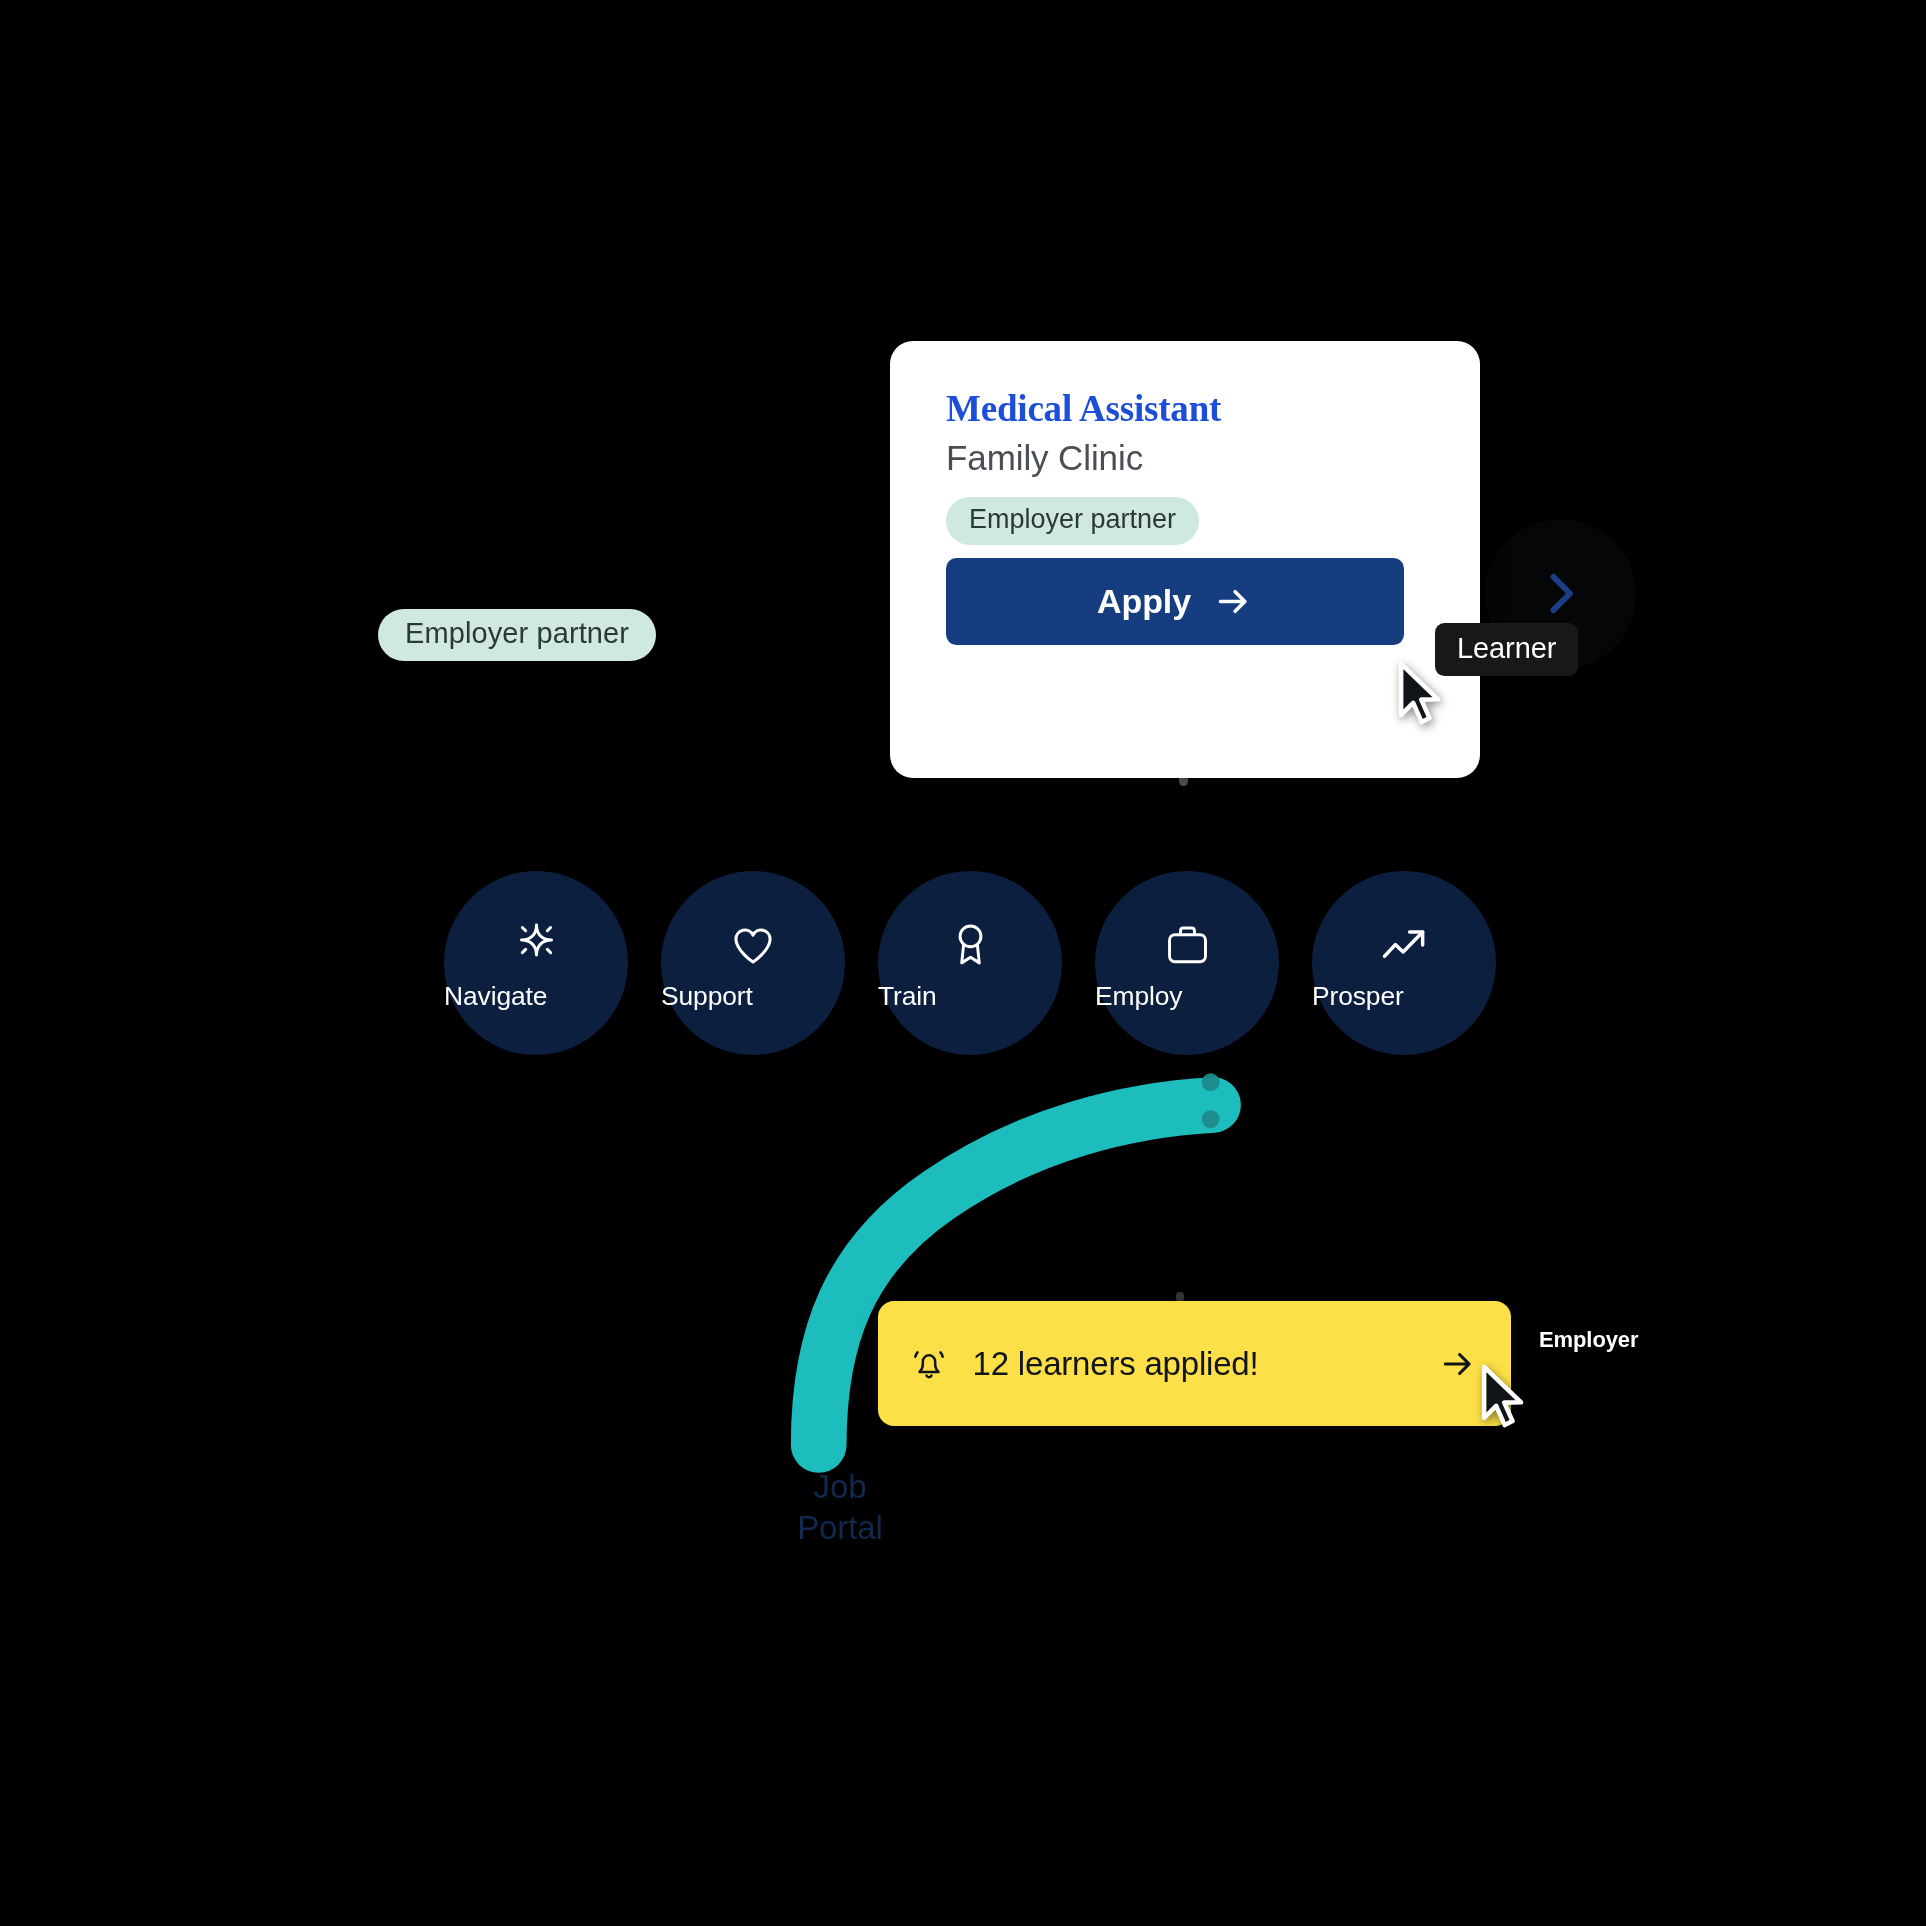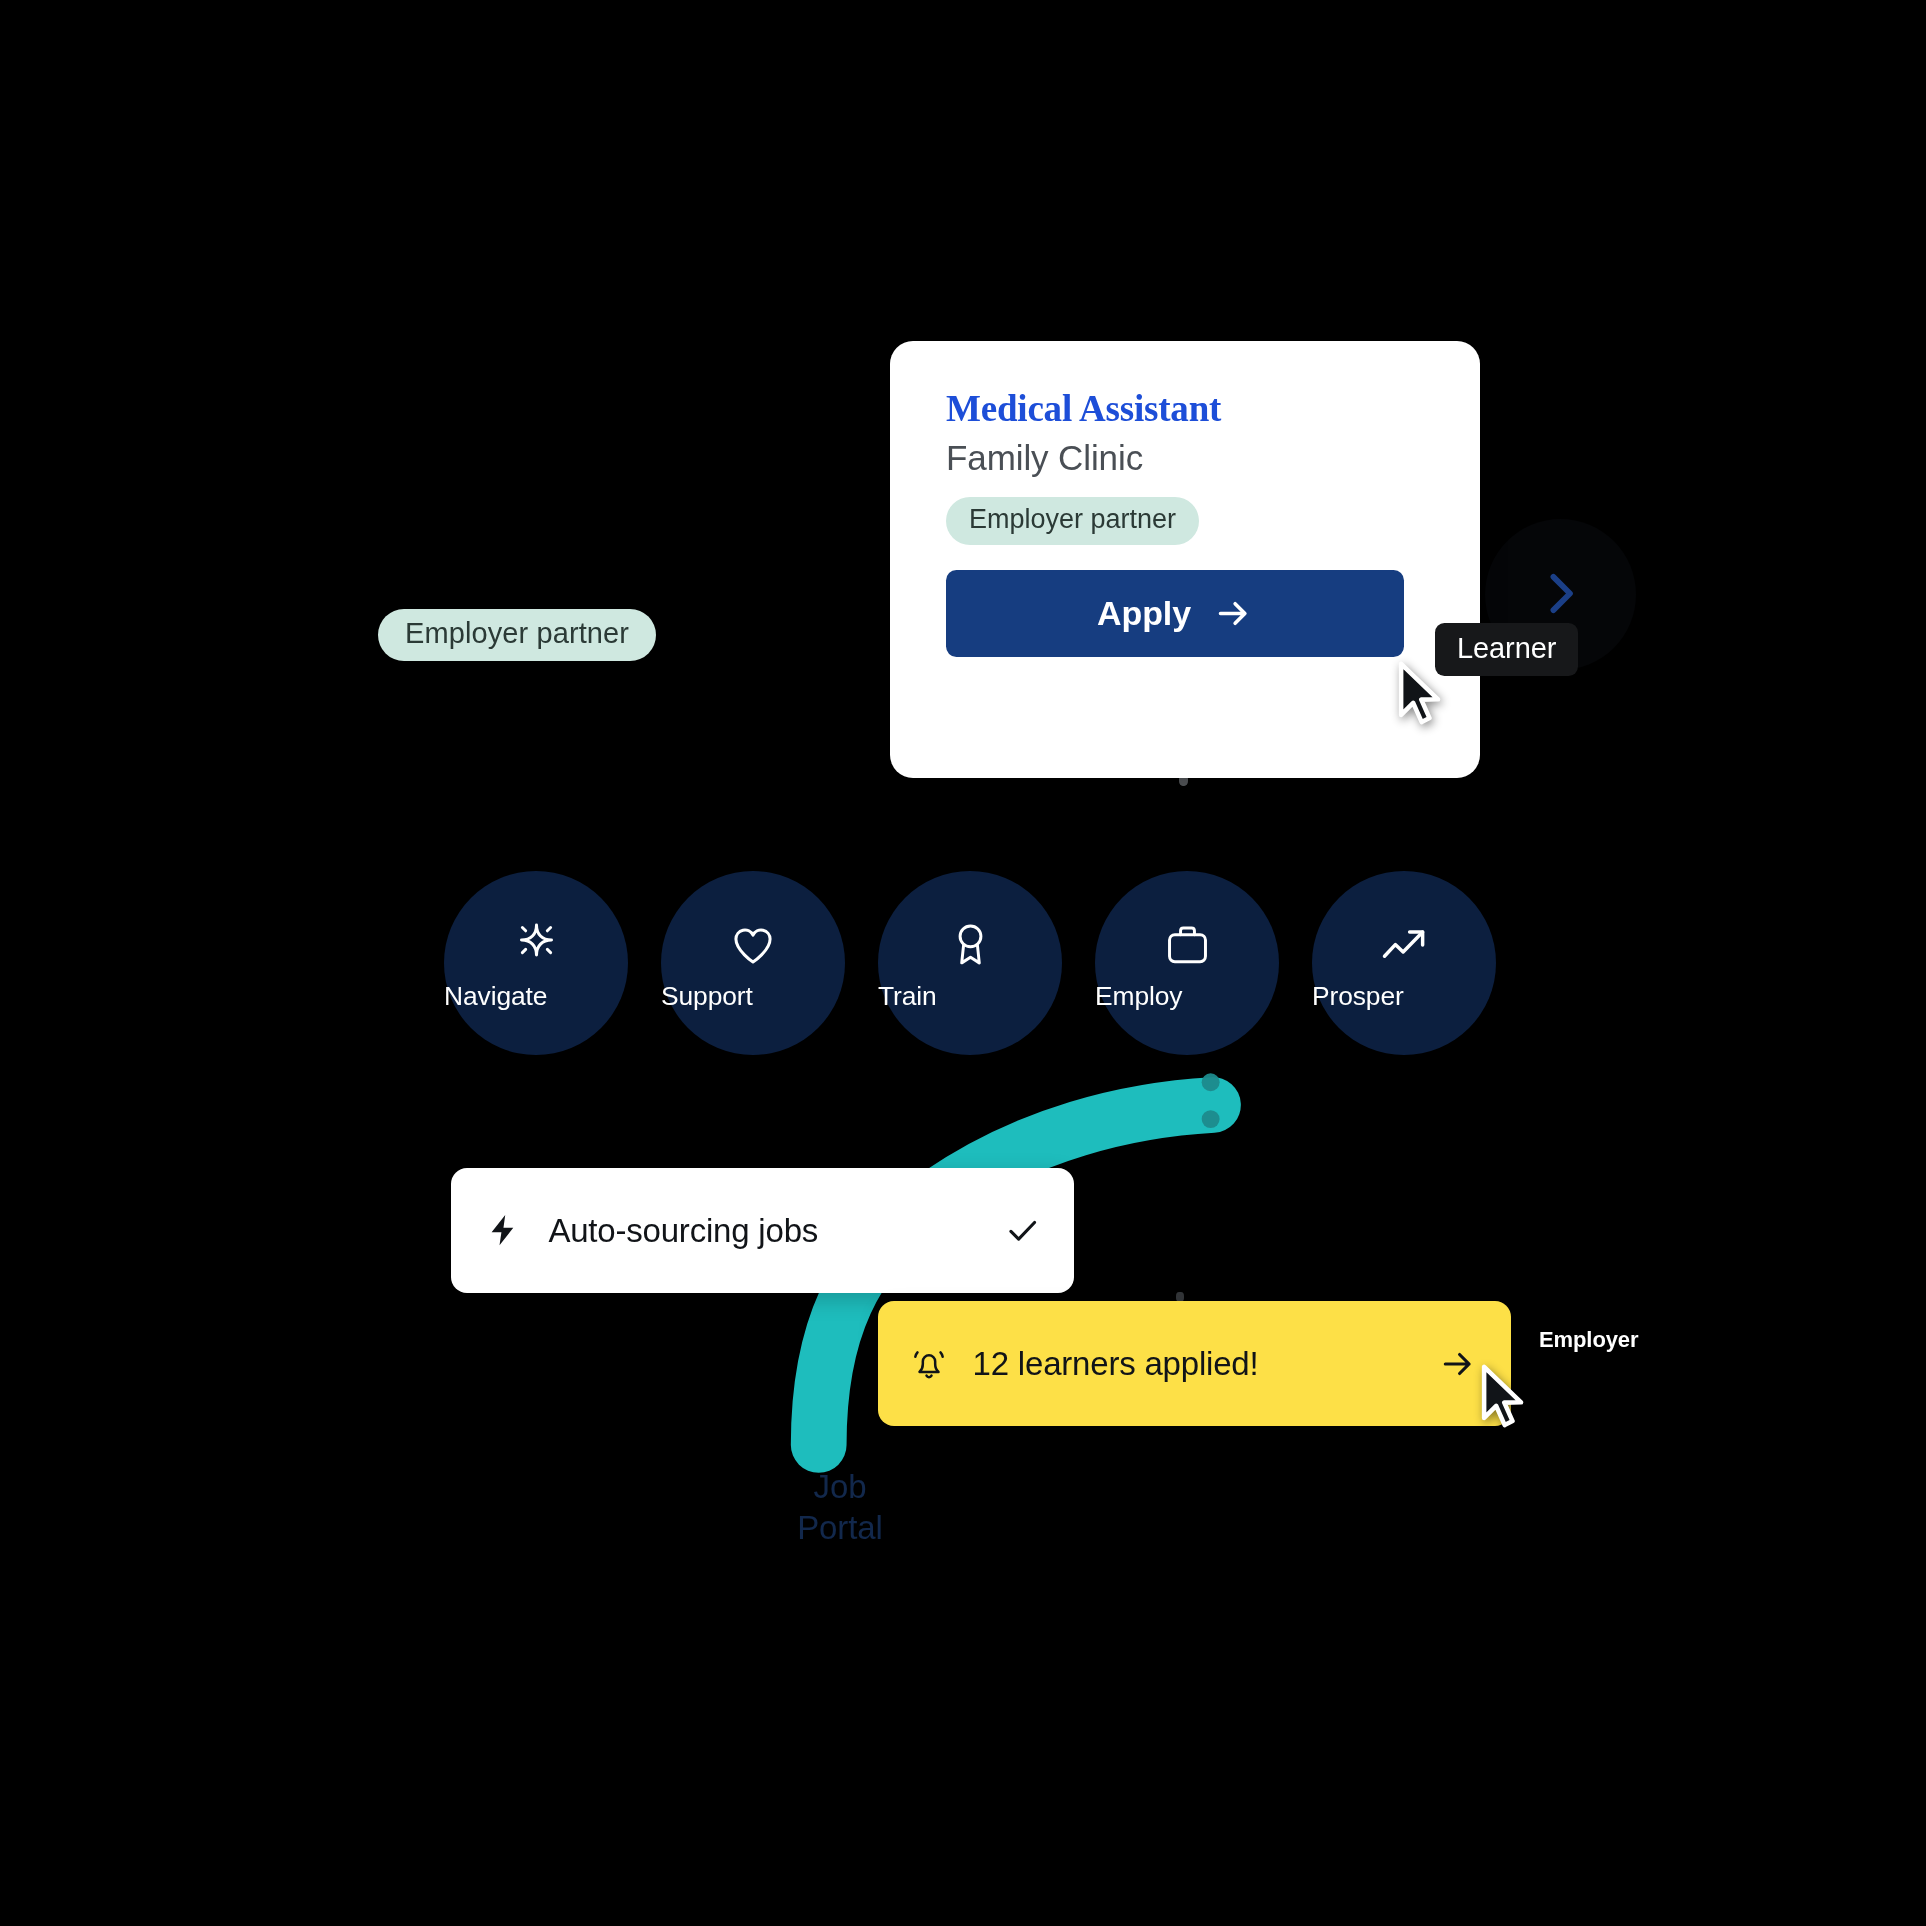--- a/index.html
+++ b/index.html
@@ -39,21 +39,21 @@
   .job-title{ font-size:37px; font-weight:bold; color:#1d4ed8; line-height:1.05; letter-spacing:-0.2px;font-family:Liberation Serif, serif;}
   .job-company{ font-size:35px; color:#4A4F55; margin-top:11.3px; line-height:1.05; letter-spacing:-0.1px;}
   .chip-card{
     display:inline-block; margin-top:20px;
     background:#CFE8E0; color:#2B3A36;
     border-radius:472px;
     padding:9.4px 23px 11.3px 23px;
     font-size:27px; line-height:1;
   }
   .apply-btn{
-    margin-top:25px;
+    margin-top:13px;
     width:458px; height:87px;
     background:#163D80; border-radius:10.4px;
     display:flex; align-items:center; justify-content:center; gap:23px;
     color:#fff; font-size:34px; font-weight:bold; letter-spacing:-0.1px;
     cursor:pointer; border:none;
   }
   .apply-btn .arrow{ display:flex; align-items:center; }
 
   
   .chevron-wrap{
@@ -226,33 +226,20 @@
       <span class="pi">
         <svg width="52" height="52" viewBox="0 0 24 24" fill="none" xmlns="http://www.w3.org/2000/svg">
           <path d="M3 17.2l5-5.4 3.6 3.4L20.6 6" stroke="#fff" stroke-width="1.6" stroke-linecap="round" stroke-linejoin="round"></path>
           <path d="M14.6 6h6v6" stroke="#fff" stroke-width="1.6" stroke-linecap="round" stroke-linejoin="round"></path>
         </svg>
       </span>
       <span class="plabel">Prosper</span>
     </div>
   </div>
 
-  <div class="auto-card">
-    <span>
-      <svg width="38" height="38" viewBox="0 0 24 24" fill="none" xmlns="http://www.w3.org/2000/svg">
-        <path d="M13.4 2.5L4.8 13.4h6.2l-1.2 8.2 8.7-11h-6.2z" fill="#111418"></path>
-      </svg>
-    </span>
-    <span class="atext">Auto-sourcing jobs</span>
-    <span style="margin-left:auto; display:flex;">
-      <svg width="37" height="37" viewBox="0 0 24 24" fill="none" xmlns="http://www.w3.org/2000/svg">
-        <path d="M4.5 12.6l5 5L19.8 6.8" stroke="#111418" stroke-width="2" stroke-linecap="round" stroke-linejoin="round"></path>
-      </svg>
-    </span>
-  </div>
 
   <div class="notify-card">
     <span>
       <svg width="40" height="40" viewBox="0 0 24 24" fill="none" xmlns="http://www.w3.org/2000/svg">
         <path d="M6.3 17.4h11.4c-1.4-1.3-2-2.6-2-4.8v-1.5a3.7 3.7 0 0 0-7.4 0v1.5c0 2.2-.6 3.5-2 4.8z" stroke="#111418" stroke-width="1.5" stroke-linejoin="round"></path>
         <path d="M10.5 19.6a1.7 1.7 0 0 0 3 0" stroke="#111418" stroke-width="1.5" stroke-linecap="round"></path>
         <path d="M5.1 5.6c-.7.8-1.1 1.6-1.3 2.6M18.9 5.6c.7.8 1.1 1.6 1.3 2.6" stroke="#111418" stroke-width="1.5" stroke-linecap="round"></path>
       </svg>
     </span>
     <span class="ntext">12 learners applied!</span>

